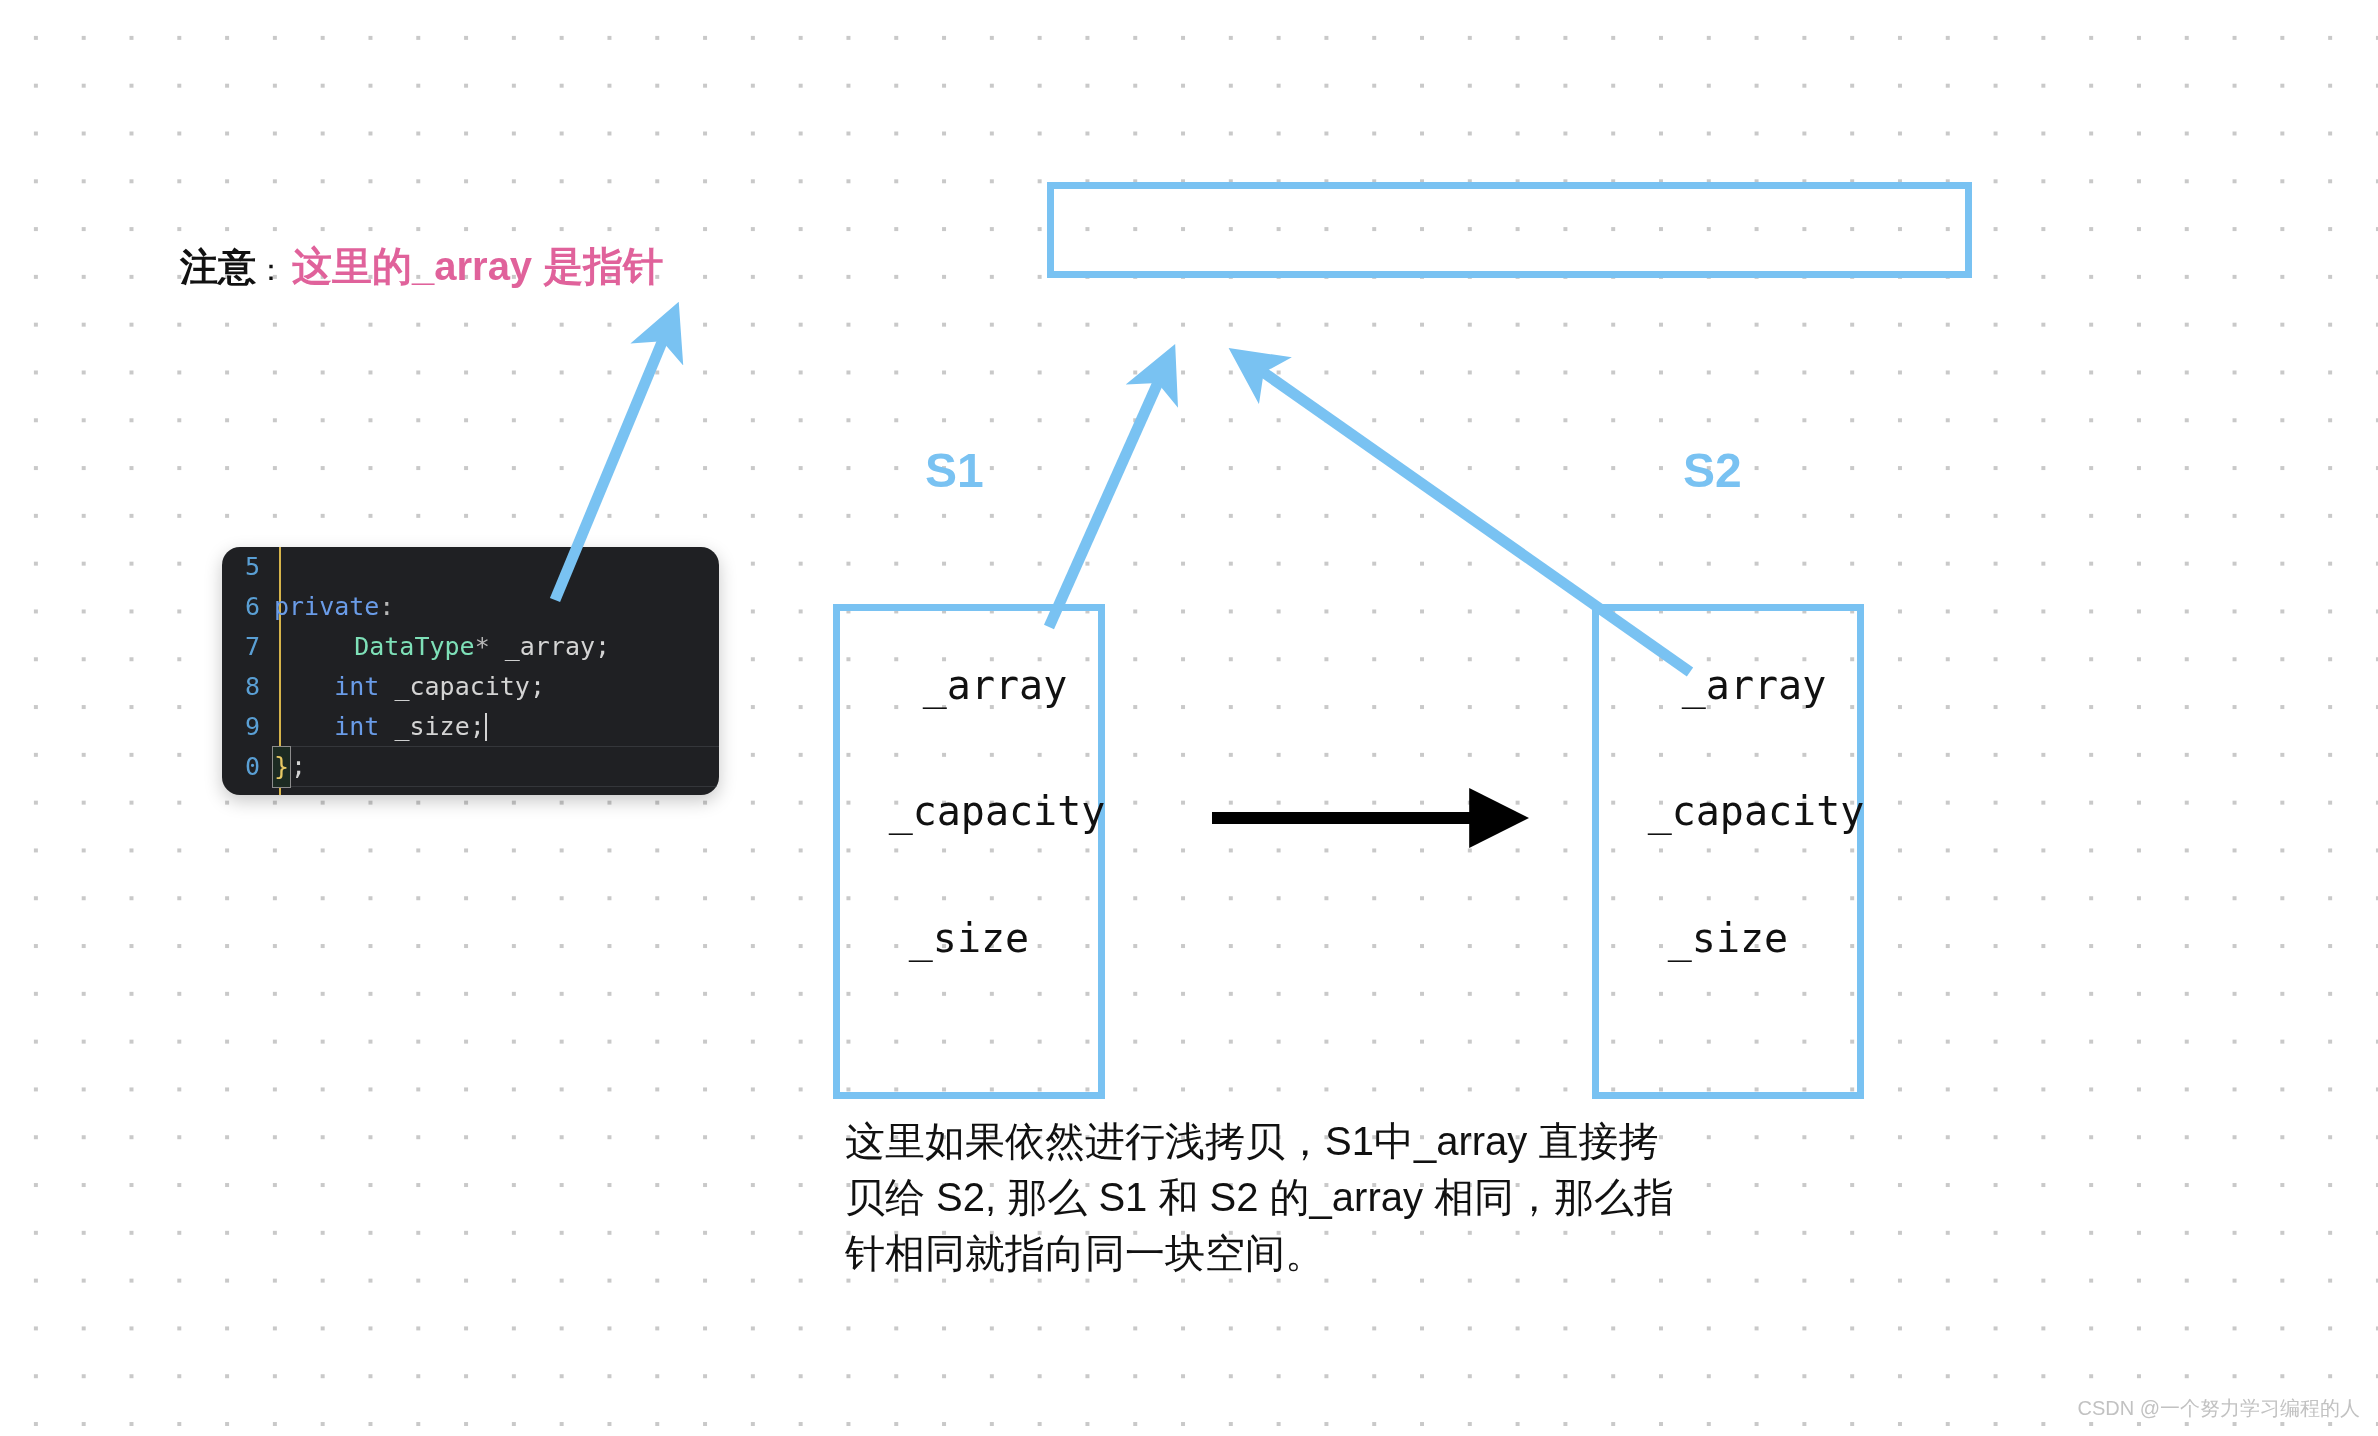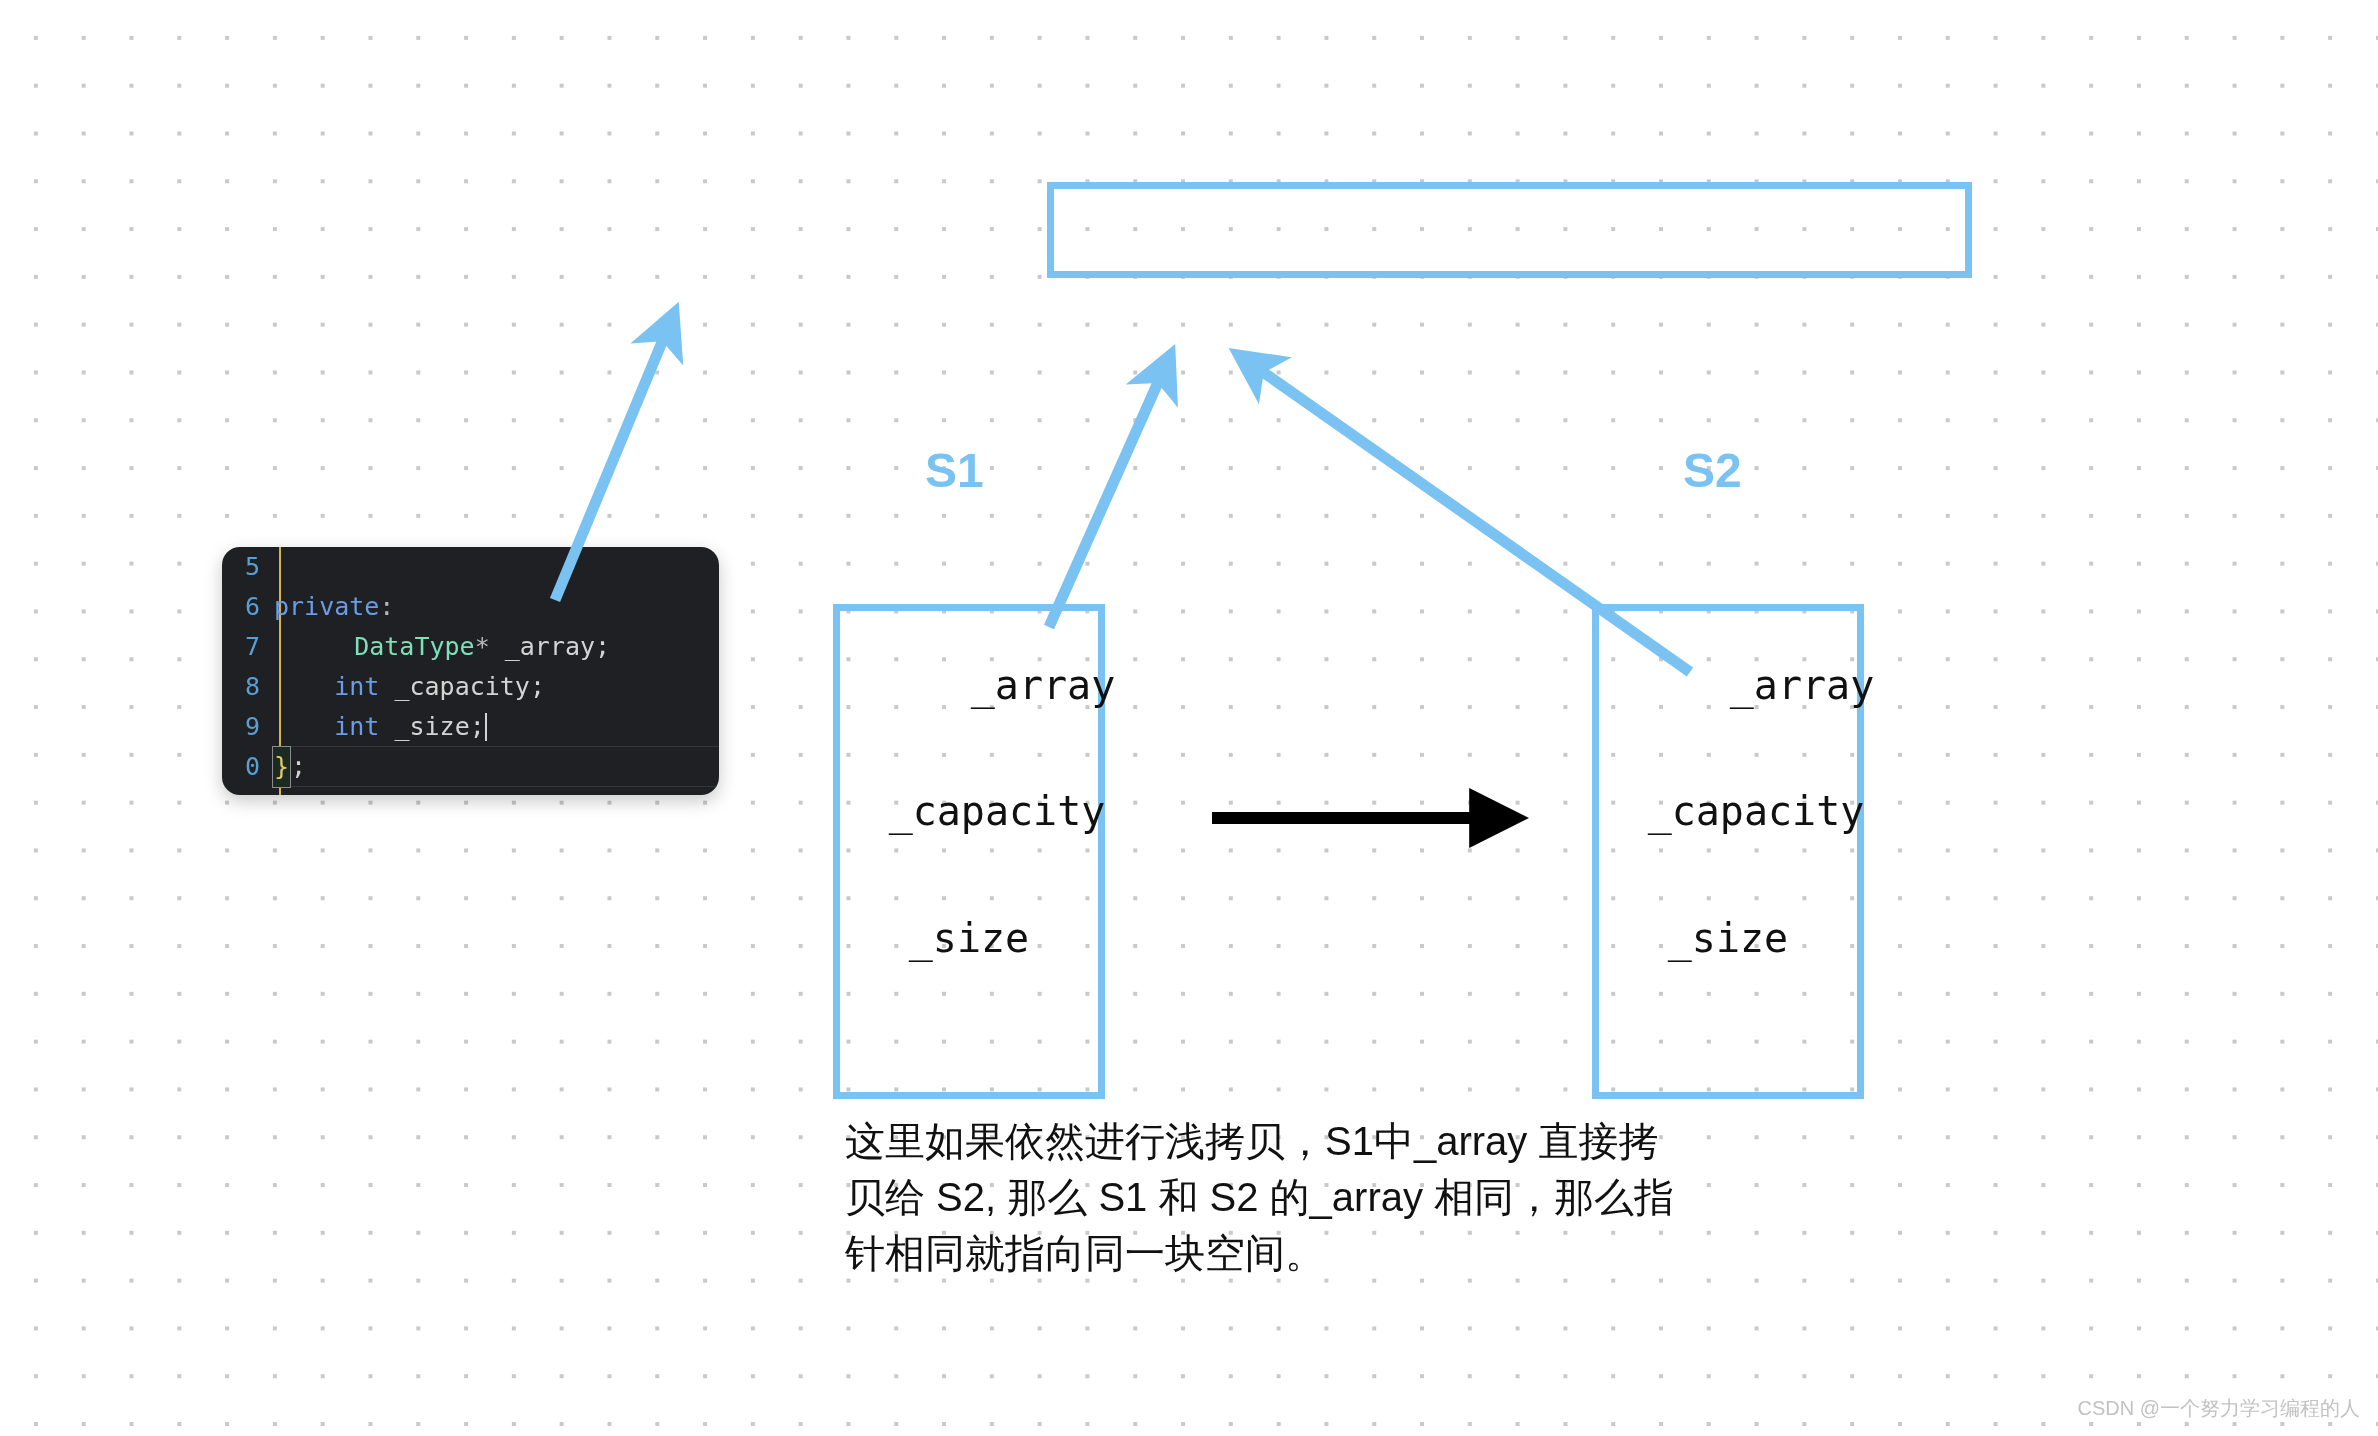--- a/index.html
+++ b/index.html
@@ -161,21 +161,21 @@
   #s2-label { left: 1683px; top: 443px; }
 
   .field {
     position: absolute;
     font-family: "DejaVu Sans Mono", "Liberation Mono", monospace;
     font-size: 40px;
     color: #111111;
     white-space: nowrap;
     text-align: center;
   }
-  .f-array    { width: 324px; padding-left: 48px; }
+  .f-array    { width: 324px; }
   .f-capacity { width: 328px; }
   .f-size     { width: 272px; }
 
   #s1-array    { left: 833px;  top: 662px; }
   #s1-capacity { left: 833px;  top: 788px; }
   #s1-size     { left: 833px;  top: 915px; }
   #s2-array    { left: 1592px; top: 662px; }
   #s2-capacity { left: 1592px; top: 788px; }
   #s2-size     { left: 1592px; top: 915px; }
 
@@ -208,20 +208,25 @@
     width: 2378px; height: 1436px;
     pointer-events: none;
   }
 </style>
 </head>
 <body>
 
 <div id="canvas">
 
 
+  <div id="note-row">
+    <span id="note-label">注意</span>
+    <span id="note-colon">：</span>
+    <span id="note-body">这里的_array 是指针</span>
+  </div>
 
   <div id="code-card">
     <div id="code-inner">
       <div id="indent-guide"></div>
       <div class="hl-row" style="top:199px;"></div>
       <div class="hl-row" style="top:239px;"></div>
       <div id="code-lines">
           <div class="code-line"><span class="ln">5</span><span class="code-text"></span></div>
           <div class="code-line"><span class="ln">6</span><span class="code-text"><span class="kw">private</span><span class="punct">:</span></span></div>
           <div class="code-line"><span class="ln">7</span><span class="code-text"><span>    </span><span class="type">DataType</span><span class="punct">* </span><span>_array;</span></span></div>

